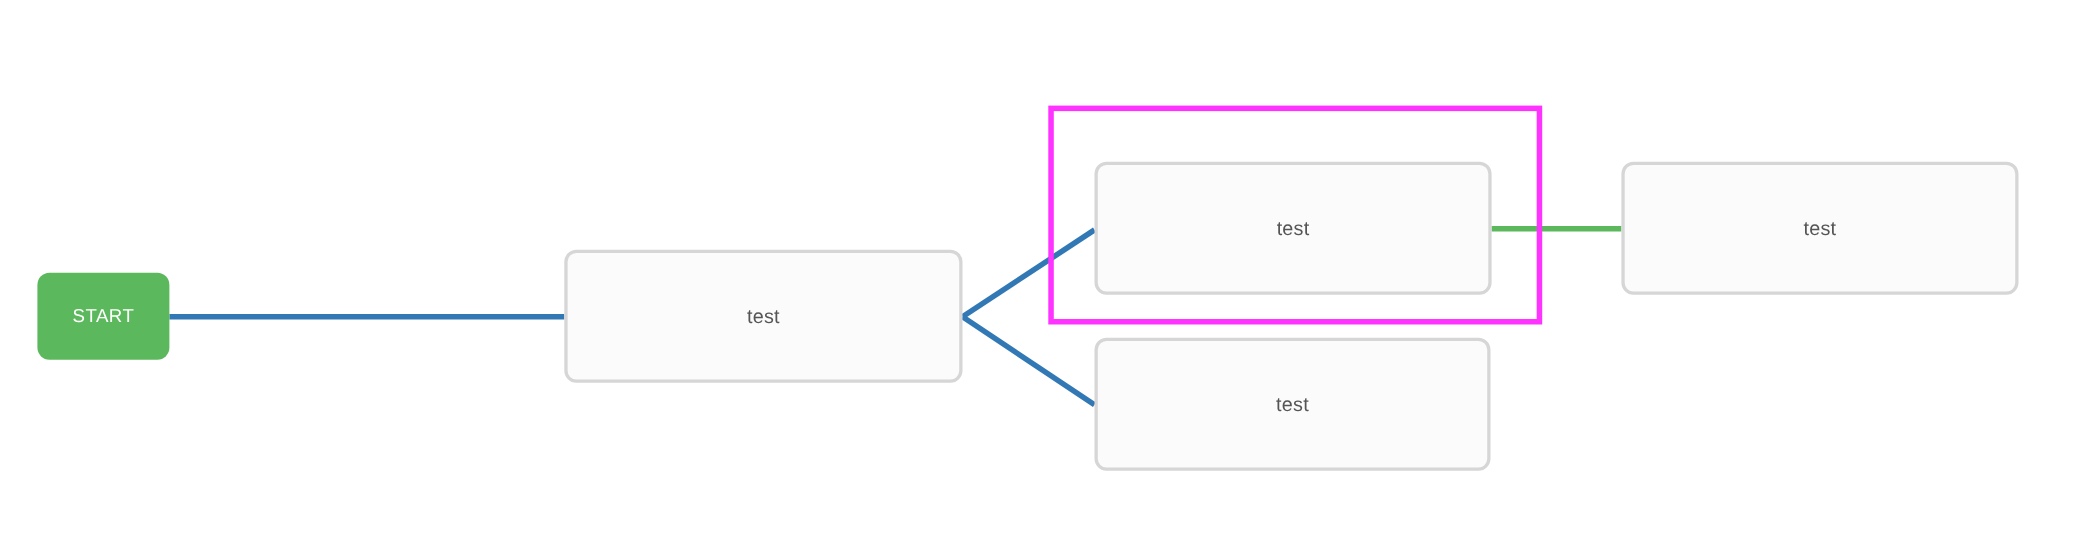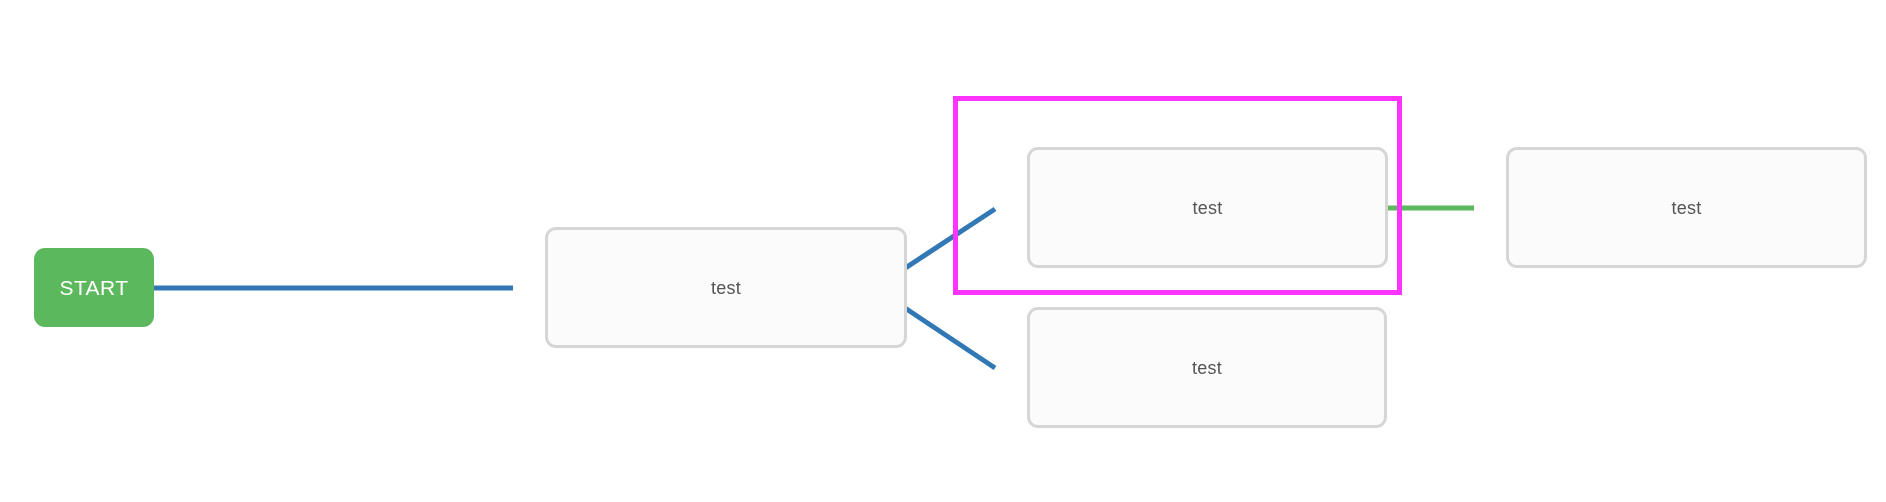--- a/index.html
+++ b/index.html
@@ -34,35 +34,34 @@
     box-sizing: border-box;
     display: flex;
     align-items: center;
     justify-content: center;
     user-select: none;
   }
   .node-task {
     background: #fbfbfb;
     border: 3px solid #1d4ed8;
     border-radius: 11px;
-    margin-left: 32px;
   }
   .node-task .node-label {
     font-size: 18px;
     color: #555555;
     letter-spacing: 0.2px;
     line-height: 1;
   }
   .node-start {
     background: #5cb85c;
     border: none;
     border-radius: 11px;
   }
   .node-start .node-label {
-    font-size: 21px;
+    font-size: 17px;
     color: #ffffff;
     letter-spacing: 0.4px;
     line-height: 1;
   }
 
   
   .selection-rect {
     position: absolute;
     box-sizing: border-box;
     background: transparent;

